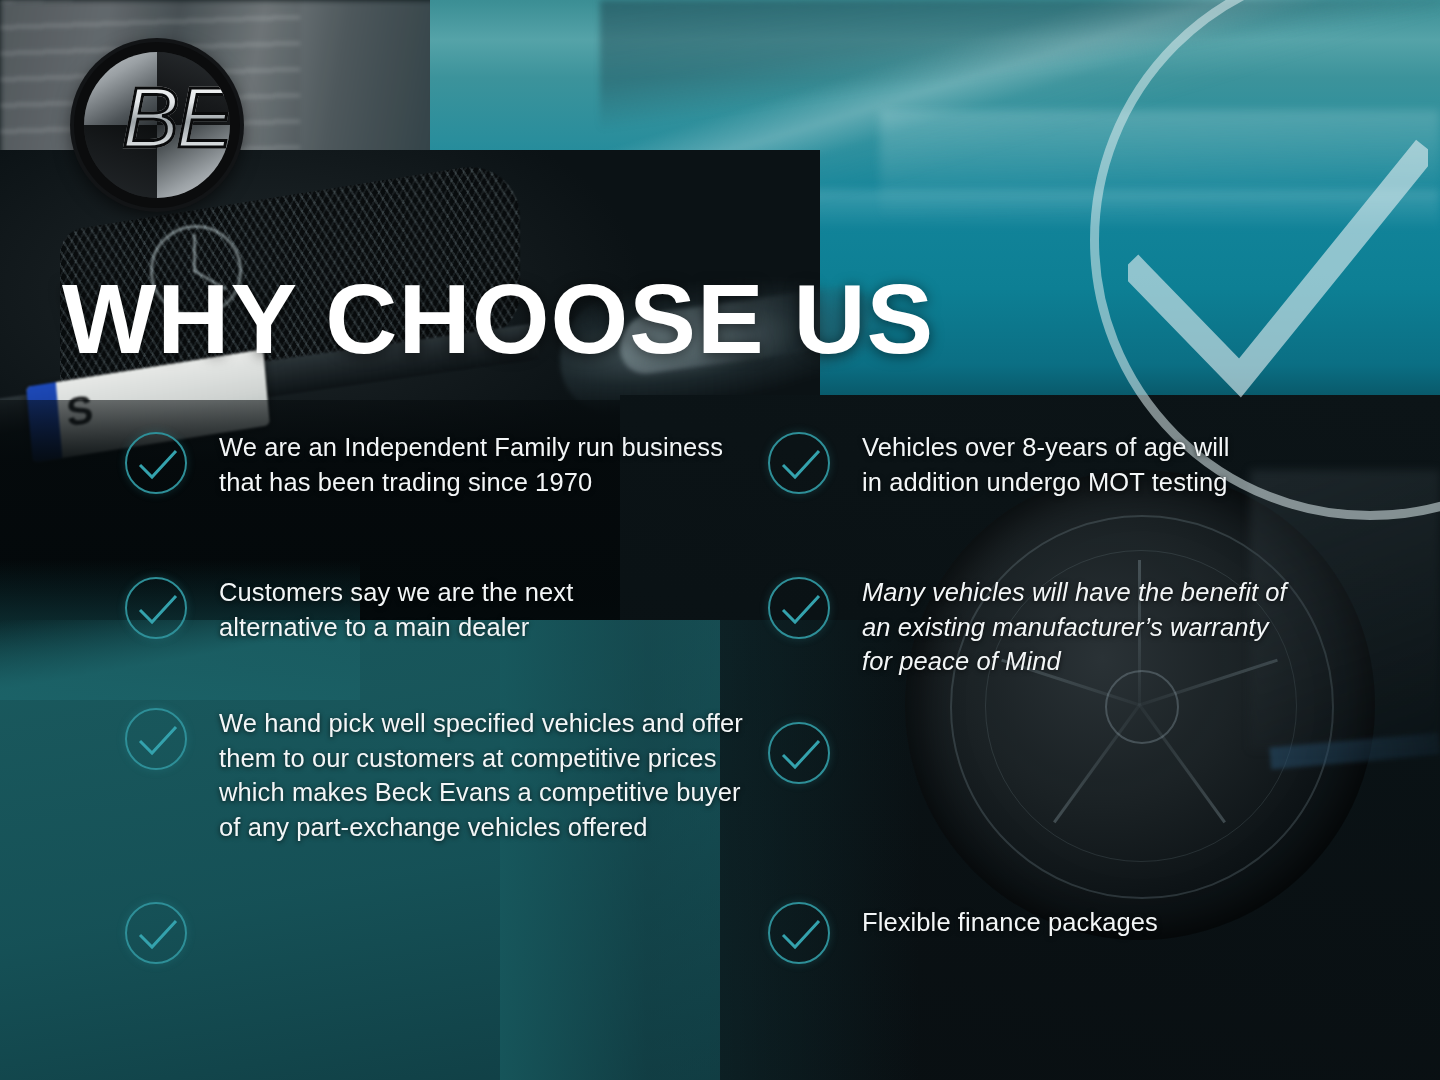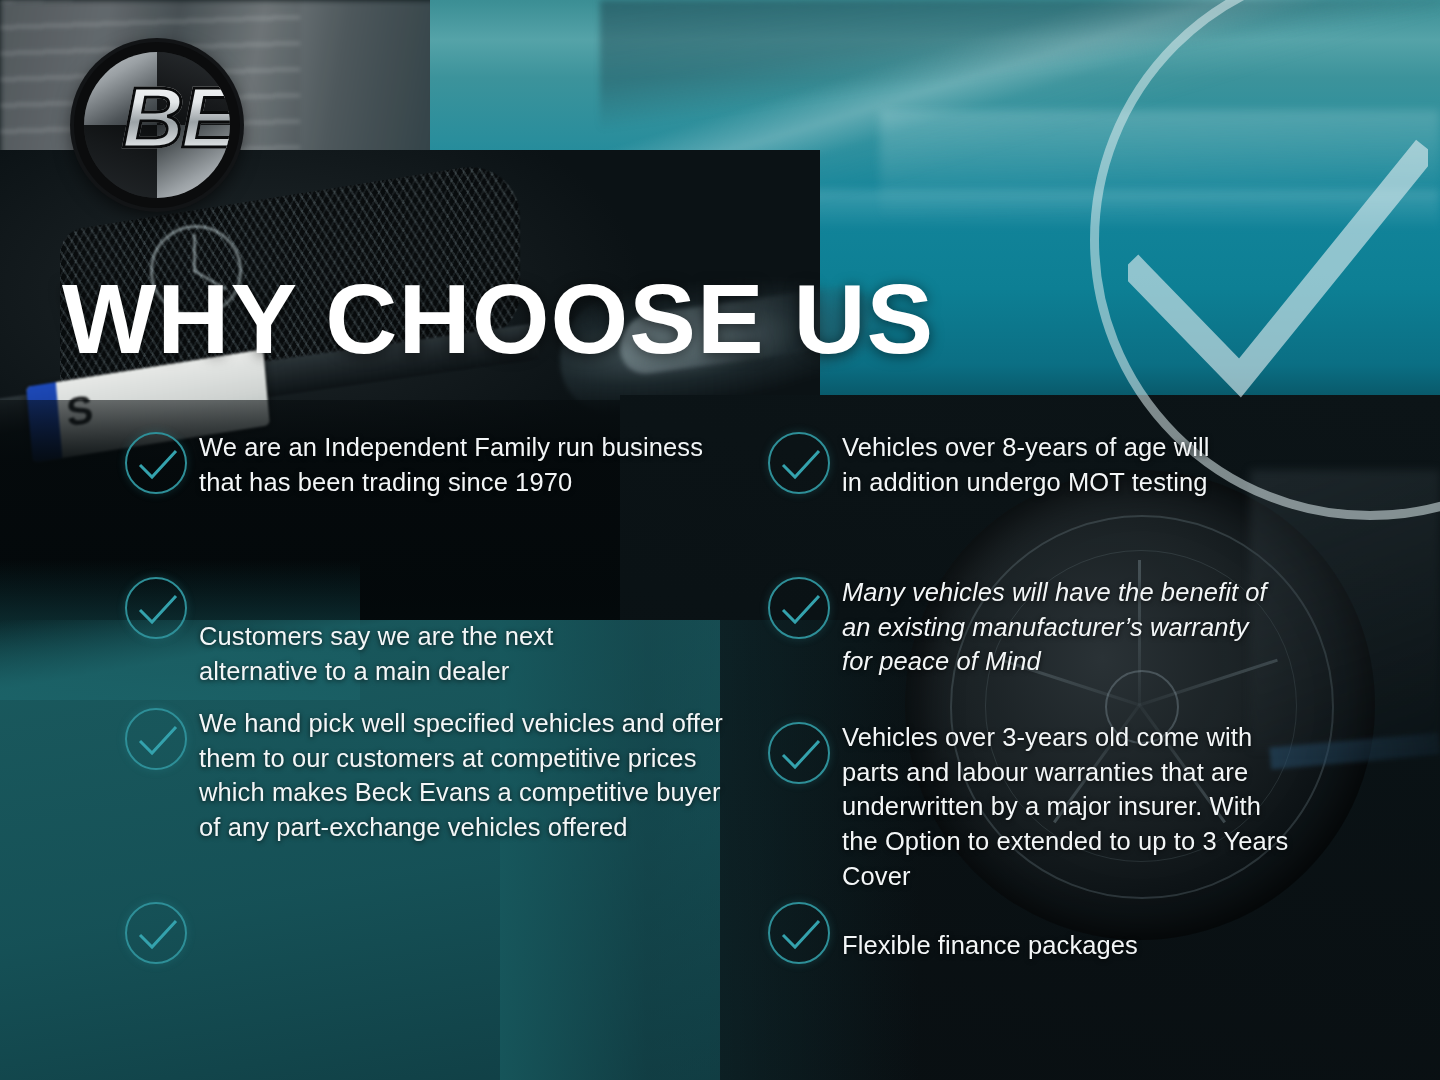--- a/index.html
+++ b/index.html
@@ -249,21 +249,21 @@
   .q { position: absolute; width: 50%; height: 50%; }
   .q1 { left: 0;   top: 0;   background: linear-gradient(150deg, #c9cdd0 0%, #9aa0a4 35%, #4e5458 75%, #2e3336 100%); }
   .q2 { left: 50%; top: 0;   background: linear-gradient(200deg, #2a2e31 0%, #17191b 60%, #0d0f10 100%); }
   .q3 { left: 0;   top: 50%; background: linear-gradient(20deg, #23272a 0%, #16191b 60%, #0c0e0f 100%); }
   .q4 { left: 50%; top: 50%; background: linear-gradient(330deg, #cfd3d6 0%, #9ba1a5 35%, #4c5255 78%, #2b2f32 100%); }
   .logo-be {
     position: absolute; left: 0; right: 0; top: 50%;
     transform: translateY(-58%);
     text-align: center;
     font-family: "Liberation Sans", sans-serif;
-    font-weight: 700; font-style: italic;
+    font-weight: 400; font-style: italic;
     font-size: 86px;
     letter-spacing: -3px;
     background: linear-gradient(180deg, #ffffff 0%, #e3e6e8 35%, #9ba2a6 55%, #d8dcde 78%, #7e868a 100%);
     -webkit-background-clip: text;
     background-clip: text;
     color: transparent;
     -webkit-text-stroke: 3px #0a0b0c;
     paint-order: stroke fill;
     padding-left: 38px;
   }
@@ -286,21 +286,21 @@
 
   
   .col { position: absolute; width: 640px; }
   .col-left  { left: 125px; top: 430px; }
   .col-right { left: 768px; top: 430px; }
 
   .bullet {
     position: absolute;
     display: flex;
     align-items: flex-start;
-    gap: 12px;
+    gap: 32px;
     width: 620px;
   }
   .check-circle {
     flex: 0 0 auto;
     width: 62px; height: 62px;
     border-radius: 50%;
     border: 2px solid #2e8f98;
     box-sizing: border-box;
     position: relative;
     margin-top: 2px;
@@ -392,21 +392,21 @@
       </div>
       <div class="bullet-text">We are an Independent Family run business that has been trading since 1970</div>
     </div>
 
     <div class="bullet" style="top:145px;">
       <div class="check-circle">
         <svg width="40" height="32" viewBox="0 0 40 32">
             <polyline points="2,16 14,28 38,2" fill="none" stroke="#34a2ad" stroke-width="3"></polyline>
           </svg>
       </div>
-      <div class="bullet-text" style="max-width:360px;margin-top:44px;">Customers say we are the next alternative to a main dealer</div>
+      <div class="bullet-text" style="max-width:360px;">Customers say we are the next alternative to a main dealer</div>
     </div>
 
     <div class="bullet" style="top:276px;">
       <div class="check-circle">
         <svg width="40" height="32" viewBox="0 0 40 32">
             <polyline points="2,16 14,28 38,2" fill="none" stroke="#34a2ad" stroke-width="3"></polyline>
           </svg>
       </div>
       <div class="bullet-text">We hand pick well specified vehicles and offer them to our customers at competitive prices which makes Beck Evans a competitive buyer of any part-exchange vehicles offered</div>
     </div>
@@ -439,26 +439,25 @@
       </div>
       <div class="bullet-text" style="max-width:430px;font-style:italic;">Many vehicles will have the benefit of an existing manufacturer’s warranty for peace of Mind</div>
     </div>
 
     <div class="bullet" style="top:290px;">
       <div class="check-circle">
         <svg width="40" height="32" viewBox="0 0 40 32">
             <polyline points="2,16 14,28 38,2" fill="none" stroke="#34a2ad" stroke-width="3"></polyline>
           </svg>
       </div>
-      <div class="bullet-text" style="max-width:450px;">Vehicles over 3-years old come with parts and labour warranties that are underwritten by a major insurer. With the Option to extended to up to 3 Years Cover</div>
     </div>
 
     <div class="bullet" style="top:470px;">
       <div class="check-circle">
         <svg width="40" height="32" viewBox="0 0 40 32">
             <polyline points="2,16 14,28 38,2" fill="none" stroke="#34a2ad" stroke-width="3"></polyline>
           </svg>
       </div>
-      <div class="bullet-text" style="margin-top:28px;">Flexible finance packages</div>
+      <div class="bullet-text" style="margin-top:5px;">Flexible finance packages</div>
     </div>
   </div>
 
 </div>
 
 </body></html>

